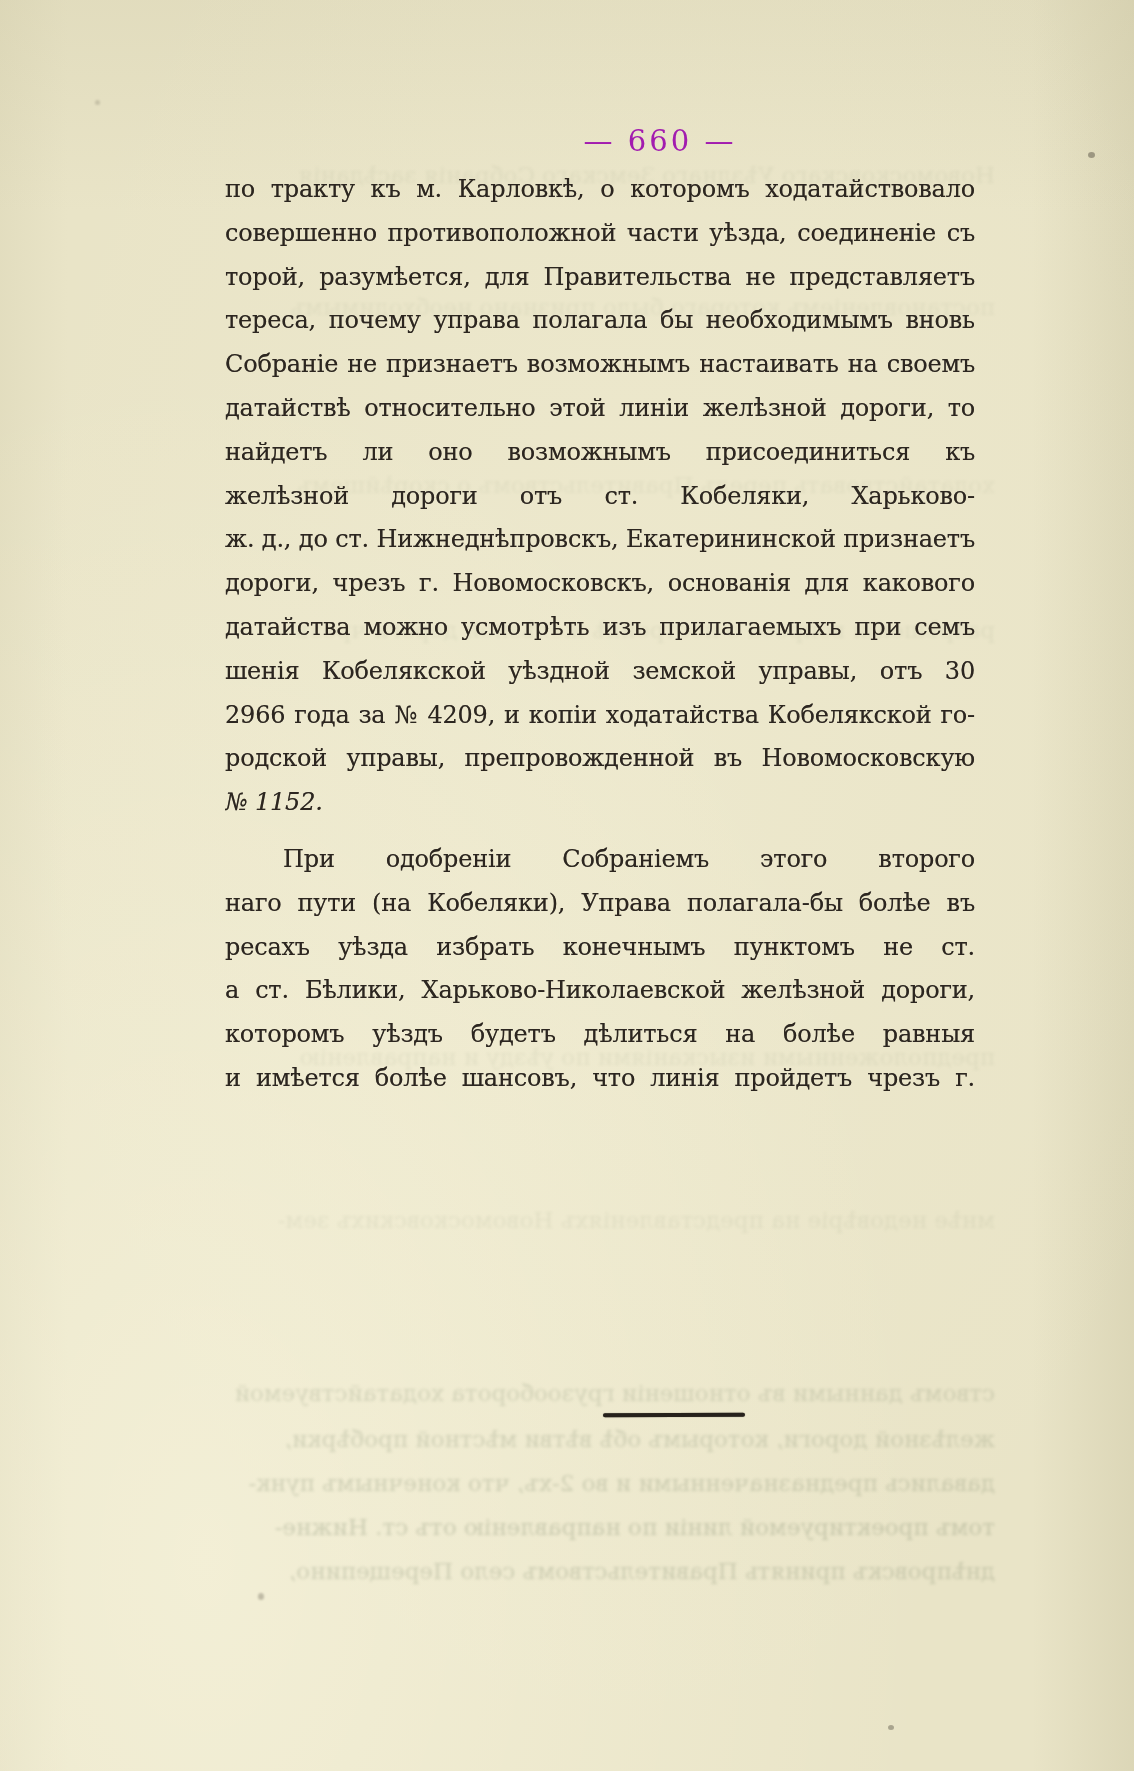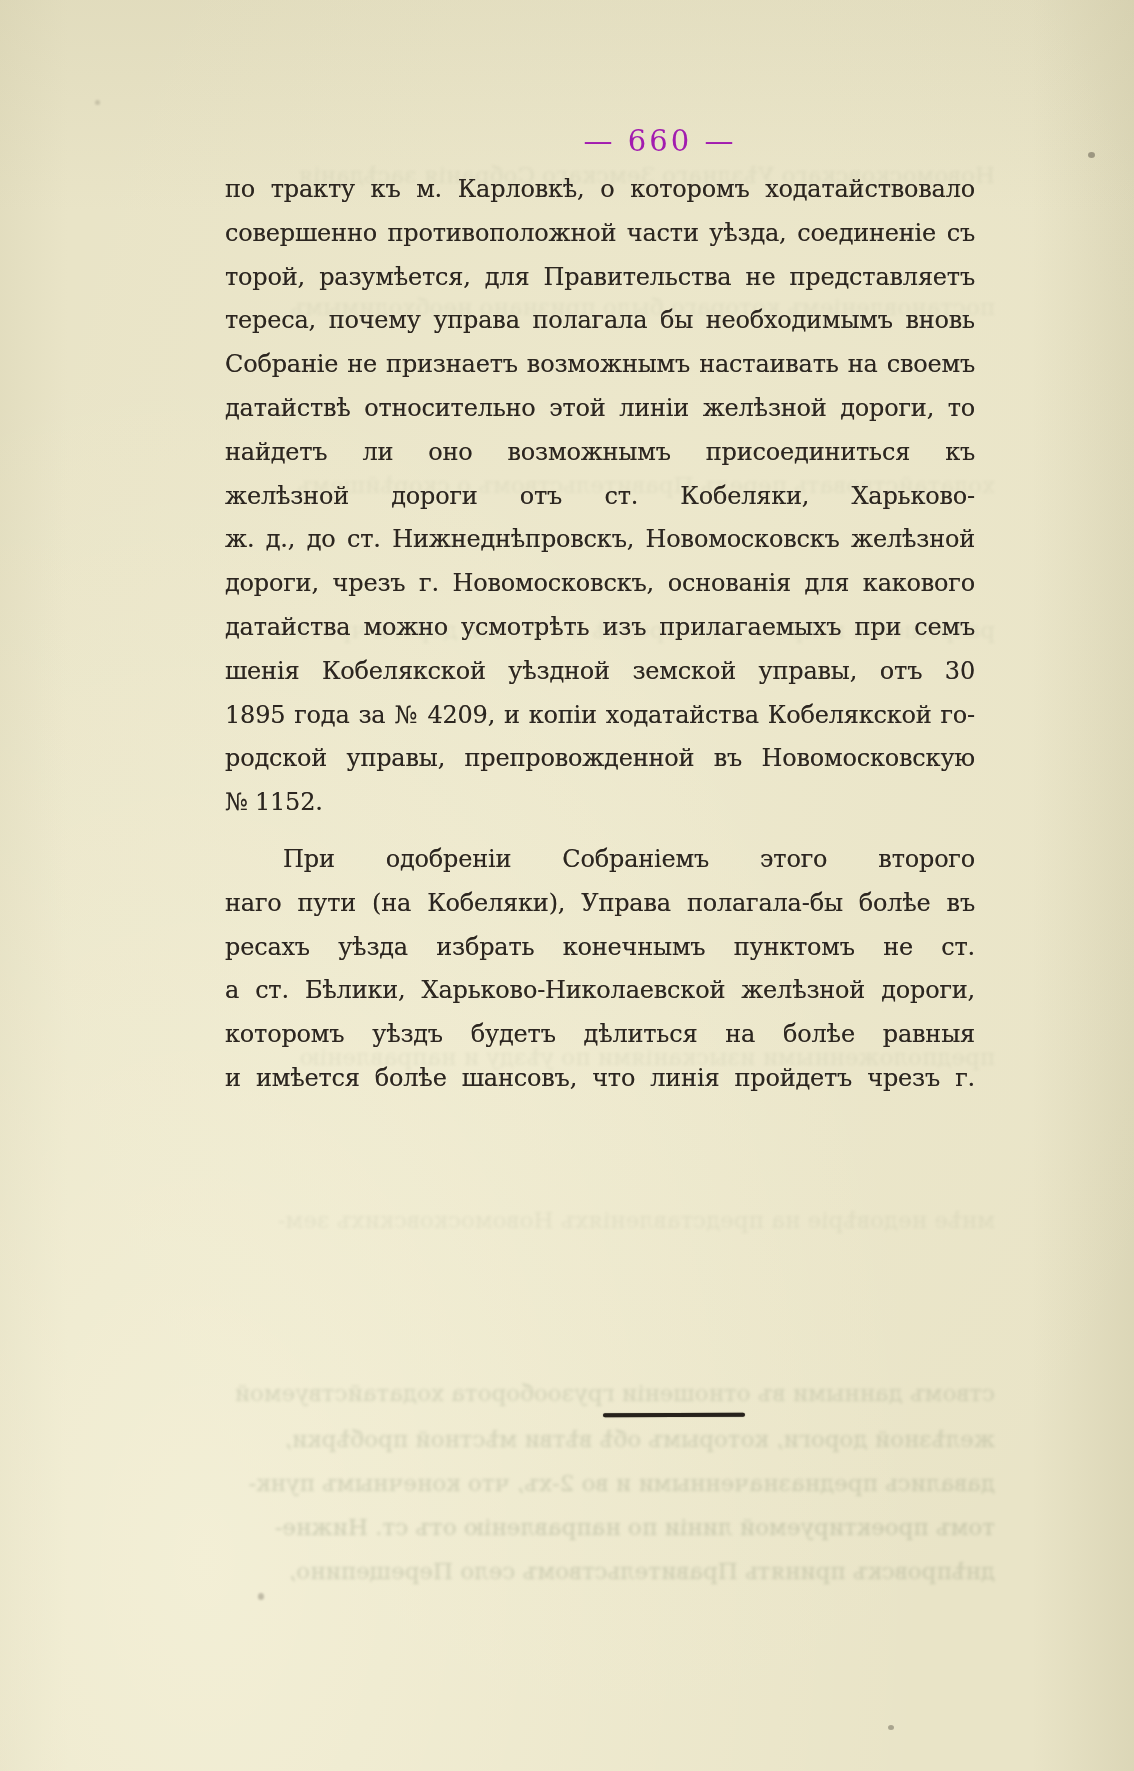--- a/index.html
+++ b/index.html
@@ -53,20 +53,21 @@
     line-height: 43.8px;
     text-align: justify;
     text-align-last: justify;
     text-justify: inter-word;
     overflow: hidden;
     white-space: normal;
   }
   .line-end {
     text-align: right;
     text-align-last: left;
+    font-style: italic;
   }
   .line-indent {
     text-indent: 58px;
   }
 
   .divider-rule {
     position: absolute;
     top: 1413px;
     left: 603px;
     width: 142px;
@@ -134,25 +135,25 @@
 
   <div class="paragraph">
     <div class="line">по тракту къ м. Карловкѣ, о которомъ ходатайствовало Ново-</div>
     <div class="line">совершенно противоположной части уѣзда, соединеніе съ ко-</div>
     <div class="line">торой, разумѣется, для Правительства не представляетъ ин-</div>
     <div class="line">тереса, почему управа полагала бы необходимымъ вновь воз-</div>
     <div class="line">Собраніе не признаетъ возможнымъ настаивать на своемъ хо-</div>
     <div class="line">датайствѣ относительно этой линіи желѣзной дороги, то не</div>
     <div class="line">найдетъ ли оно возможнымъ присоединиться къ ходатайству</div>
     <div class="line">желѣзной дороги отъ ст. Кобеляки, Харьково-Николаевской</div>
-    <div class="line">ж. д., до ст. Нижнеднѣпровскъ, Новомосковскъ желѣзной</div>
+    <div class="line">ж. д., до ст. Нижнеднѣпровскъ, Екатерининской признаетъ</div>
     <div class="line">дороги, чрезъ г. Новомосковскъ, основанія для какового хо-</div>
     <div class="line">датайства можно усмотрѣть изъ прилагаемыхъ при семъ отно-</div>
     <div class="line">шенія Кобелякской уѣздной земской управы, отъ 30 ноября</div>
-    <div class="line">1895 года за № 4209, и копіи ходатайства Кобелякской го-</div>
+    <div class="line">2966 года за № 4209, и копіи ходатайства Кобелякской го-</div>
     <div class="line">родской управы, препровожденной въ Новомосковскую Уѣзд-</div>
     <div class="line line-end">№ 1152.</div>
   </div>
 
   <div class="paragraph">
     <div class="line line-indent">При одобреніи Собраніемъ этого второго желѣзнодорож-</div>
     <div class="line">наго пути (на Кобеляки), Управа полагала-бы болѣе въ инте-</div>
     <div class="line">ресахъ уѣзда избрать конечнымъ пунктомъ не ст. Кобеляки,</div>
     <div class="line">а ст. Бѣлики, Харьково-Николаевской желѣзной дороги, при</div>
     <div class="line">которомъ уѣздъ будетъ дѣлиться на болѣе равныя половины,</div>

